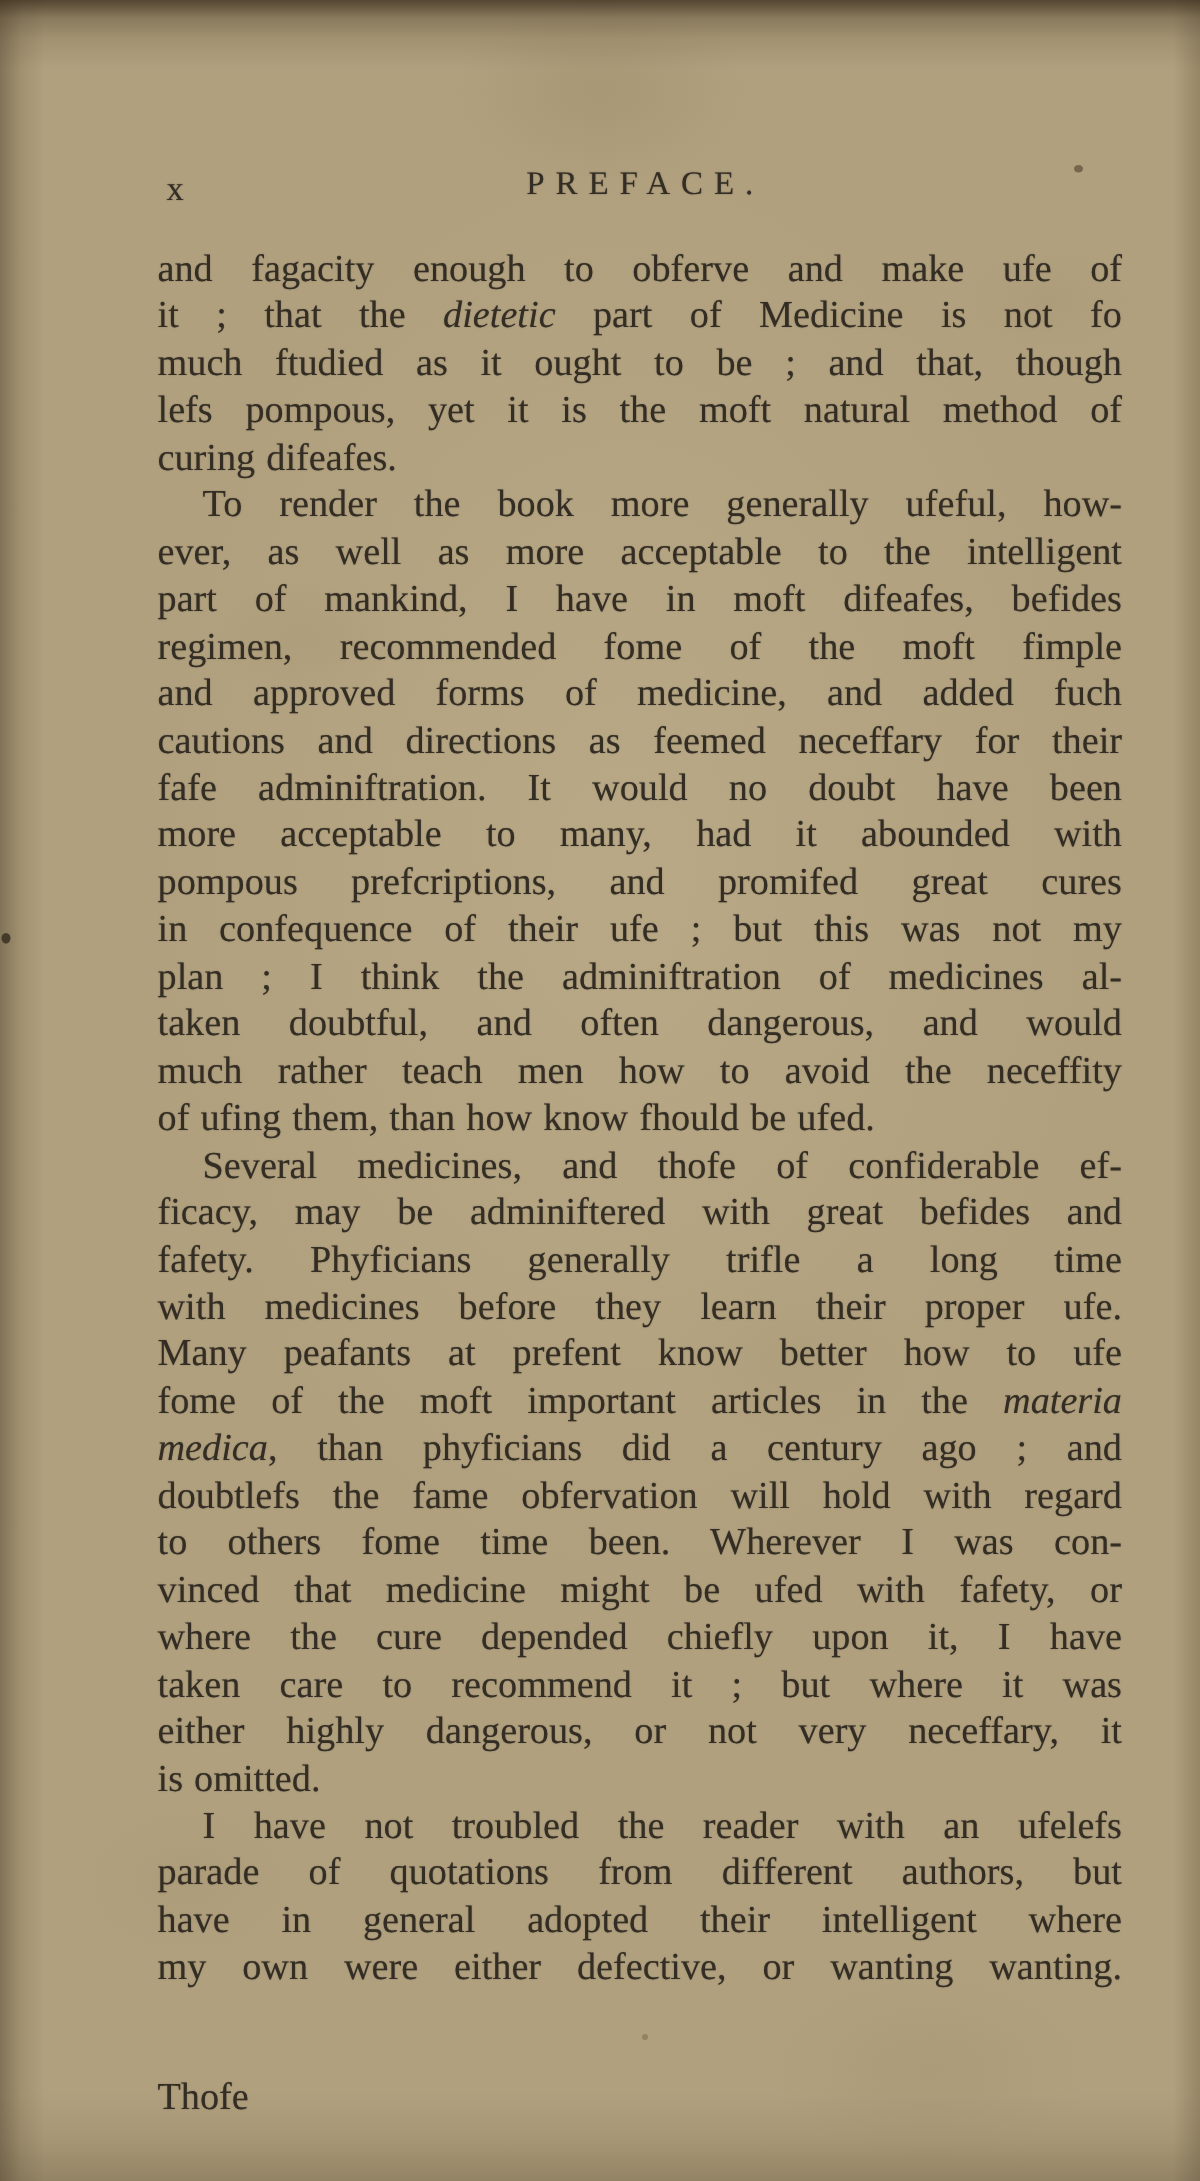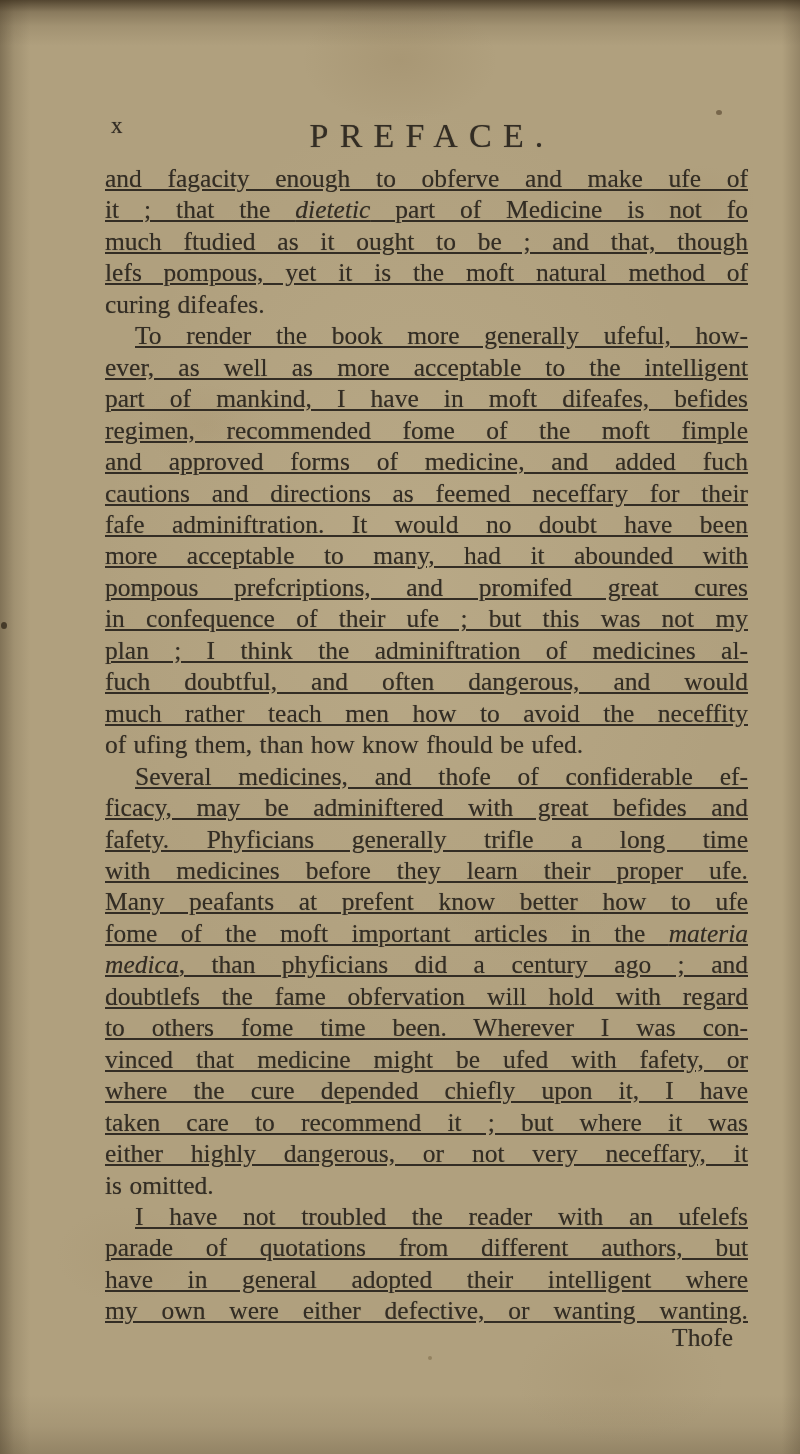--- a/index.html
+++ b/index.html
@@ -42,42 +42,41 @@
   
   .page-num {
     position: absolute; left: 111px; top: 114px;
     font-size: 23px; line-height: 24px;
     letter-spacing: 1px;
     text-shadow: 0 0 1px rgba(51,45,36,.55);
   }
   .header-title {
     position: absolute; left: 105px; top: 107px; width: 643px;
     text-align: center;
-    font-size: 34px; line-height: 30px;
+    font-size: 22px; line-height: 30px;
     letter-spacing: 0.33em; text-indent: 0.33em; 
     text-shadow: 0 0 1px rgba(51,45,36,.55);
-    margin-top: 14px;
   }
 
   
   .text-block {
     position: absolute; left: 105px; top: 163px; width: 643px;
     font-size: 25.5px; line-height: 31.45px;
     text-shadow: 0 0 0.8px rgba(47,41,32,.50);
     word-spacing: 1px;
   }
   .line { width: 100%; }
-  .line.j { text-align: justify; text-align-last: justify; text-decoration: underline; }
+  .line.j { text-align: justify; text-align-last: justify; }
   .line.ind { text-indent: 30px; }
   .it { font-style: italic; }
 
   
   .catchword {
-    position: absolute; left: 105px; top: 1322px; width: 643px;
-    text-align: right; padding-right: 15px;
+    position: absolute; left: 105px; top: 1382px; width: 643px;
+    padding-right: 15px;
     font-size: 25.5px; line-height: 31.45px;
     text-shadow: 0 0 0.8px rgba(47,41,32,.50);
   }
 </style>
 </head>
 <body>
 
 <div class="scan">
 
   <div class="speck speck-a"></div>
@@ -98,21 +97,21 @@
       <div class="line j"><span>ever, as well as more acceptable to the intelligent</span></div>
       <div class="line j"><span>part of mankind, I have in moft difeafes, befides</span></div>
       <div class="line j"><span>regimen, recommended fome of the moft fimple</span></div>
       <div class="line j"><span>and approved forms of medicine, and added fuch</span></div>
       <div class="line j"><span>cautions and directions as feemed neceffary for their</span></div>
       <div class="line j"><span>fafe adminiftration. It would no doubt have been</span></div>
       <div class="line j"><span>more acceptable to many, had it abounded with</span></div>
       <div class="line j"><span>pompous prefcriptions, and promifed great cures</span></div>
       <div class="line j"><span>in confequence of their ufe ; but this was not my</span></div>
       <div class="line j"><span>plan ; I think the adminiftration of medicines al-</span></div>
-      <div class="line j"><span>fuch doubtful, and often dangerous, and would</span></div>
+      <div class="line j"><span>taken doubtful, and often dangerous, and would</span></div>
       <div class="line j"><span>much rather teach men how to avoid the neceffity</span></div>
       <div class="line"><span>of ufing them, than how know fhould be ufed.</span></div>
       <div class="line j ind"><span>Several medicines, and thofe of confiderable ef-</span></div>
       <div class="line j"><span>ficacy, may be adminiftered with great befides and</span></div>
       <div class="line j"><span>fafety. Phyficians generally trifle a long time</span></div>
       <div class="line j"><span>with medicines before they learn their proper ufe.</span></div>
       <div class="line j"><span>Many peafants at prefent know better how to ufe</span></div>
       <div class="line j"><span>fome of the moft important articles in the </span><span class="it">materia</span></div>
       <div class="line j"><span class="it">medica</span><span>, than phyficians did a century ago ; and</span></div>
       <div class="line j"><span>doubtlefs the fame obfervation will hold with regard</span></div>

